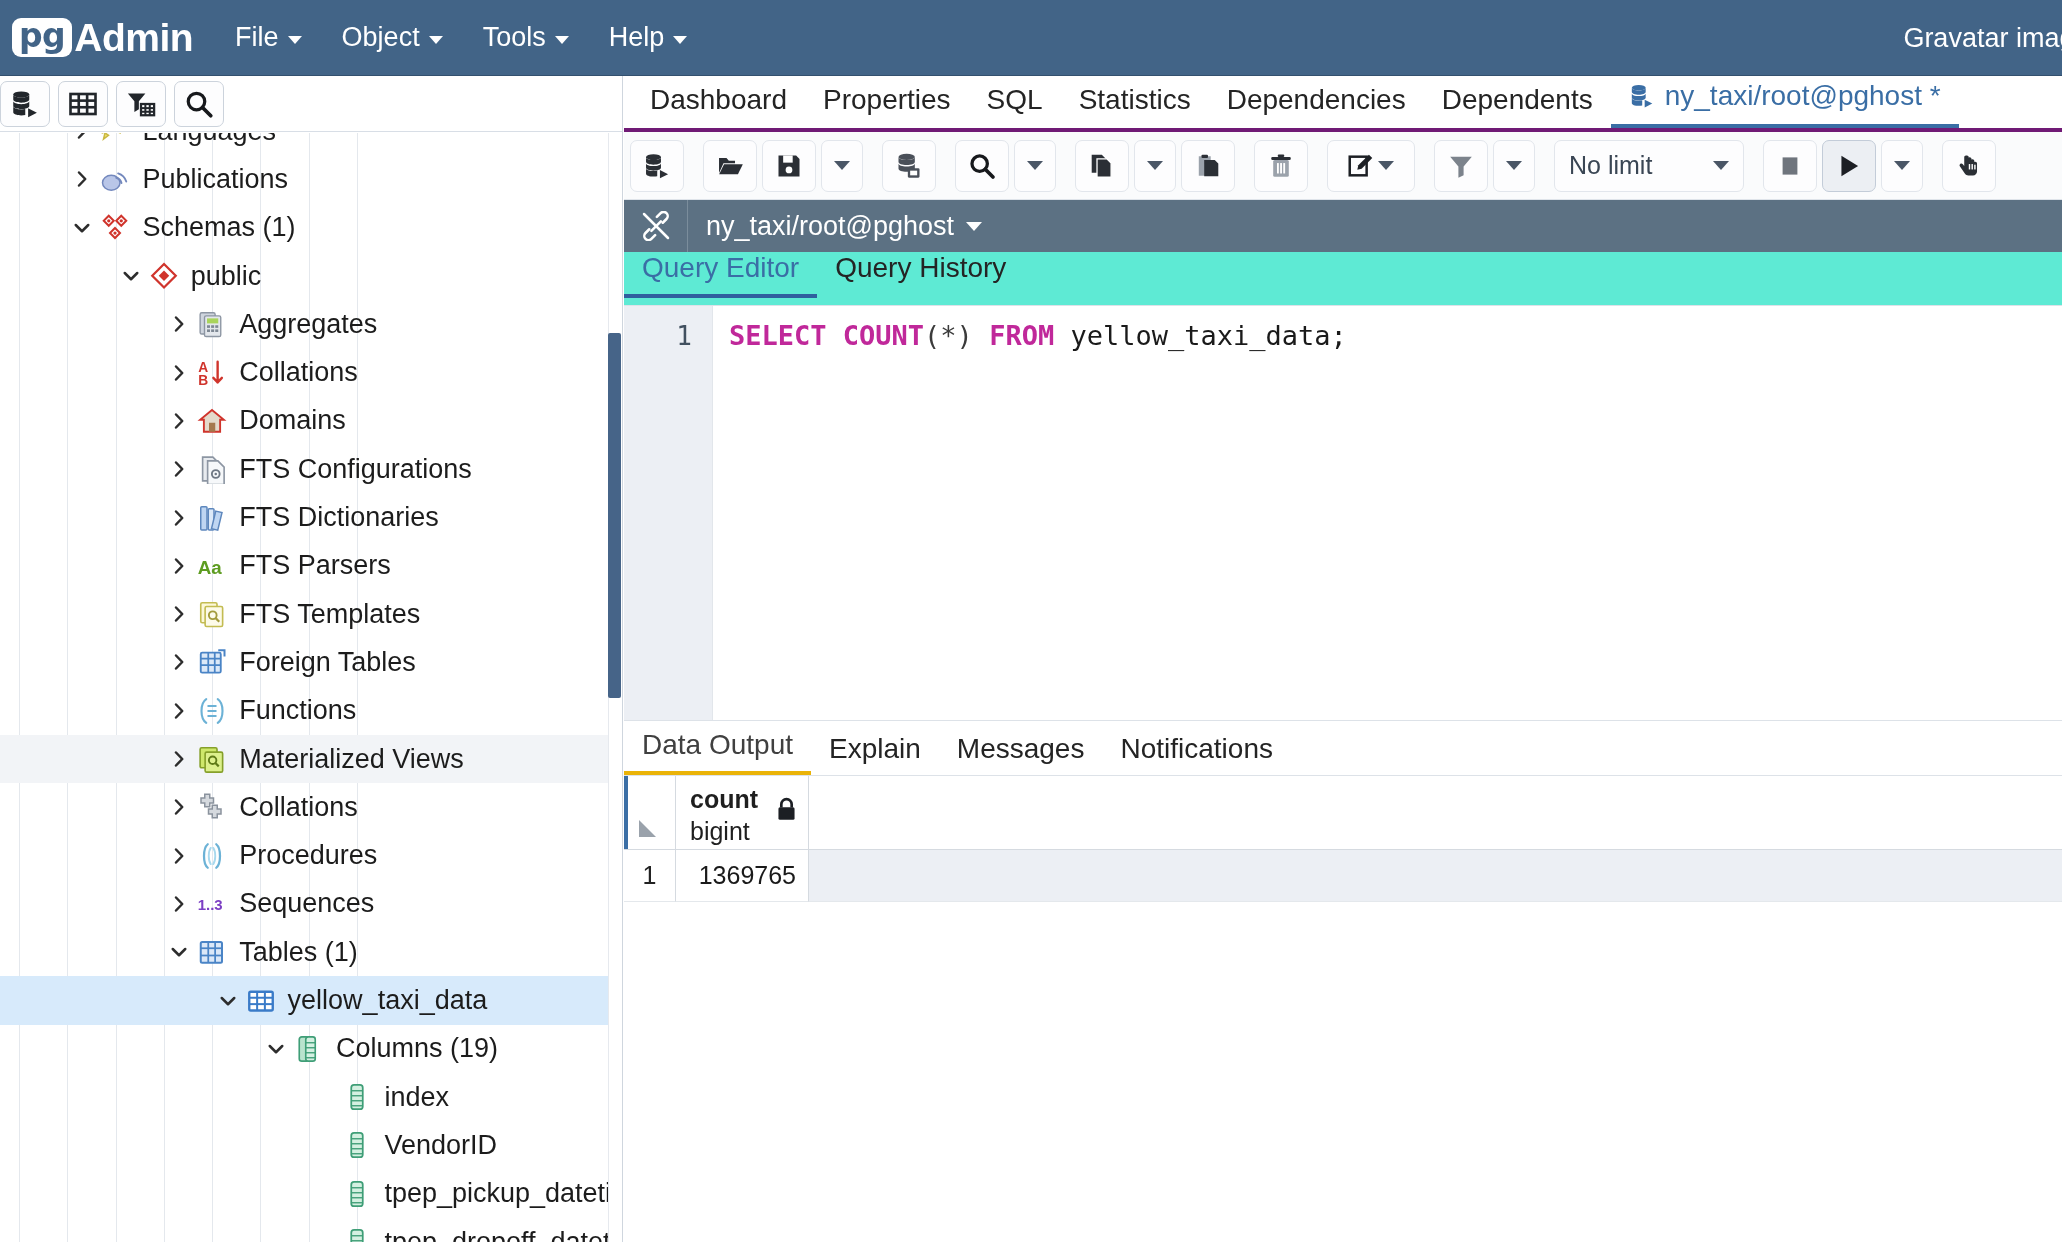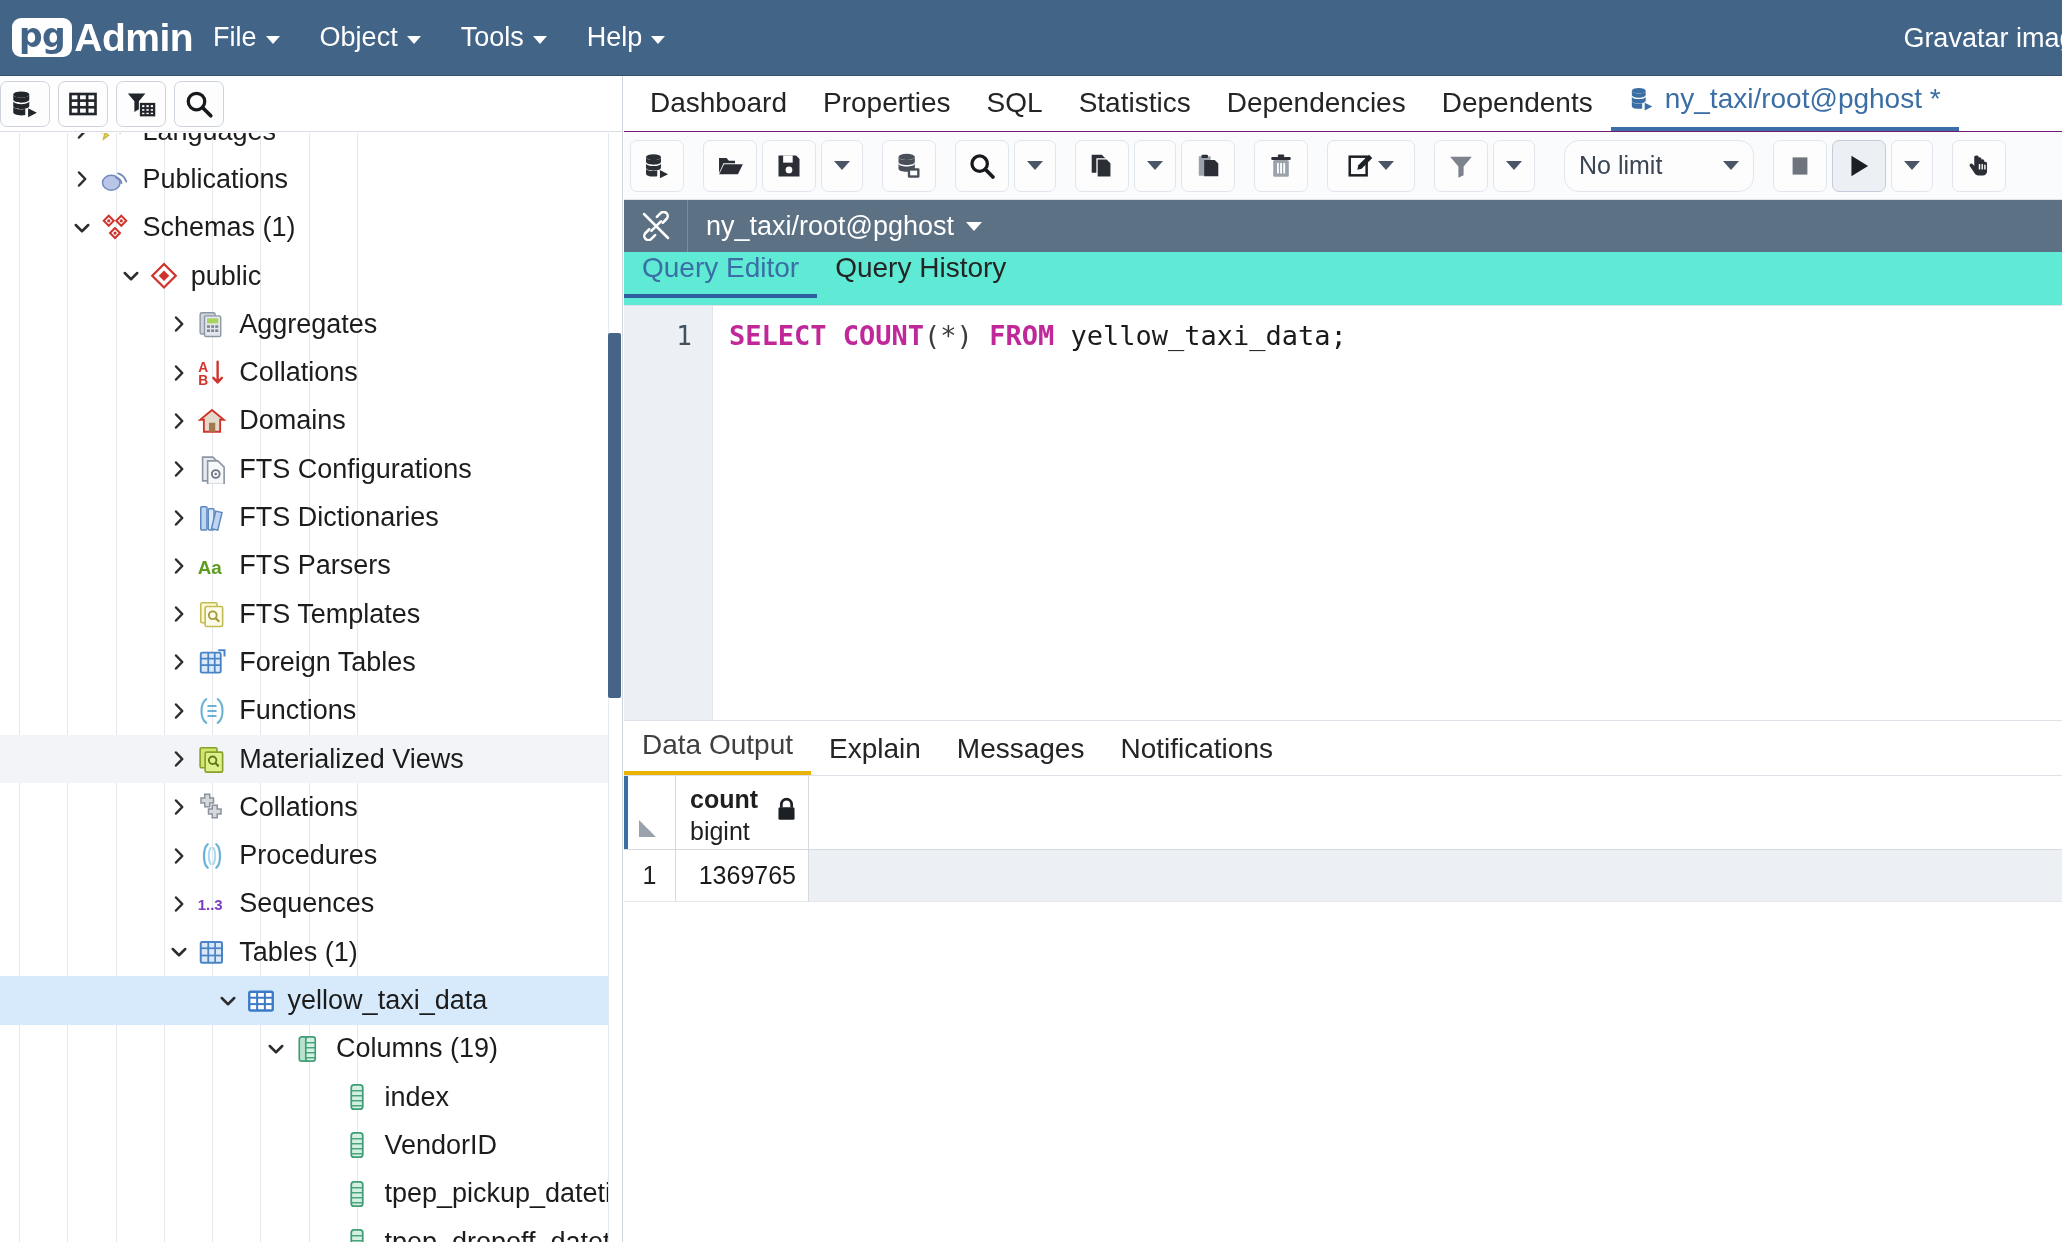--- a/index.html
+++ b/index.html
@@ -14,21 +14,21 @@
 
   
   .menubar {
     position: absolute; top: 0; left: 0; width: 2062px; height: 76px;
     background: #426487;
     display: flex; align-items: center;
     border-bottom: 1px solid #33506e;
   }
   .brand {
     display: flex; align-items: center;
-    margin-left: 12px; 
+    margin-left: 12px; margin-right: 22px;
     font-size: 40px; font-weight: bold; color: #ffffff;
     letter-spacing: -0.5px;
   }
   .brand-pg {
     background: #ffffff; color: #426487;
     border-radius: 9px;
     padding: 1px 7px 3px 7px;
     font-size: 33px; font-weight: bold;
     line-height: 1.05;
     margin-right: 2px;
@@ -121,21 +121,21 @@
     background: #466488; border-radius: 2px;
   }
 
   
   .workspace {
     position: absolute; top: 76px; left: 624px; right: 0; bottom: 0;
     background: #ffffff;
   }
   .obj-tabs {
     height: 56px; display: flex; align-items: flex-end;
-    border-bottom: 1px solid #701a75; background: #fff;
+    border-bottom: 4px solid #701a75; background: #fff;
     padding-left: 8px;
   }
   .obj-tab {
     font-size: 28px; color: #242424;
     padding: 0 18px 12px 18px;
     cursor: pointer; white-space: nowrap;
     display: flex; align-items: center; gap: 10px;
   }
   .obj-tab.active { color: #3a6ea5; border-bottom: 4px solid #3a6ea5; }
   .obj-tab.active .tabtxt { color: #3a6ea5; }
@@ -152,24 +152,24 @@
     border: 1px solid #e2e6ec; border-radius: 7px;
     background: #fdfdfe; margin-right: 5px;
     display: flex; align-items: center; justify-content: center;
     cursor: pointer;
   }
   .tb-btn.active { background: #eceff3; border-color: #c3ccd8; }
   .tb-btn.caret { min-width: 42px; }
   .tb-btn svg { display: block; }
   .tb-sel {
     height: 52px; min-width: 190px;
-    border: 1px solid #e2e6ec; border-radius: 15px;
+    border: 1px solid #e2e6ec; border-radius: 7px;
     background: #fdfdfe; margin-right: 5px;
     display: flex; align-items: center; justify-content: space-between;
-    padding: 0 14px; font-size: 25px; color: #3a4654; cursor: pointer; margin-left: 10px;
+    padding: 0 14px; font-size: 25px; color: #3a4654; cursor: pointer;
   }
   .chev {
     display: inline-block; width: 0; height: 0;
     border-left: 8px solid transparent;
     border-right: 8px solid transparent;
     border-top: 9px solid #4a5666;
   }
 
   .conn-bar {
     height: 52px; background: #5c7183;

